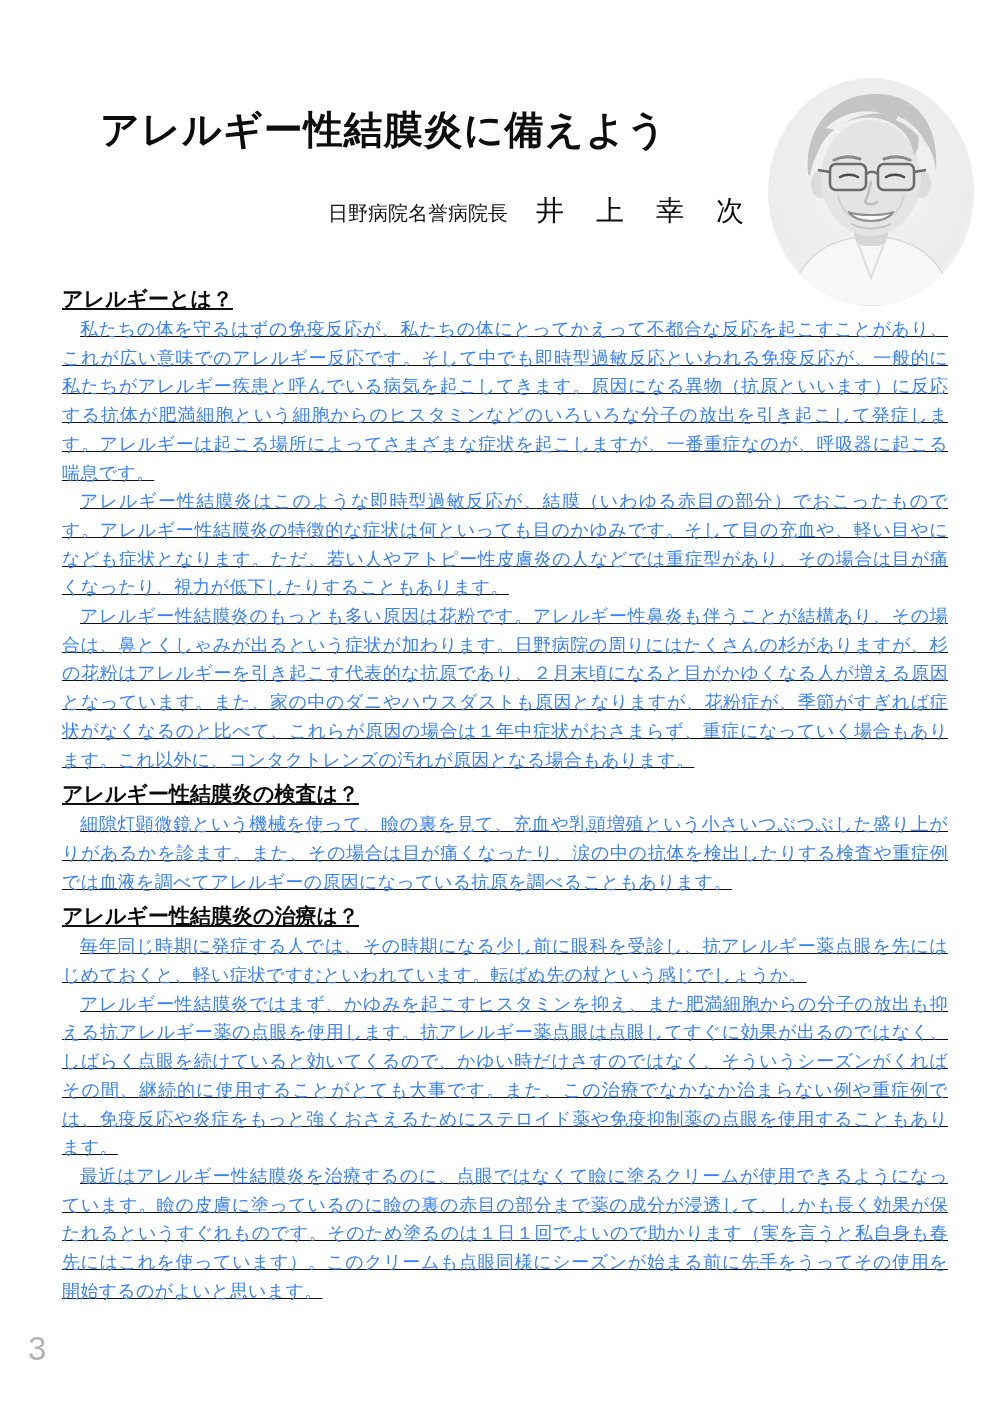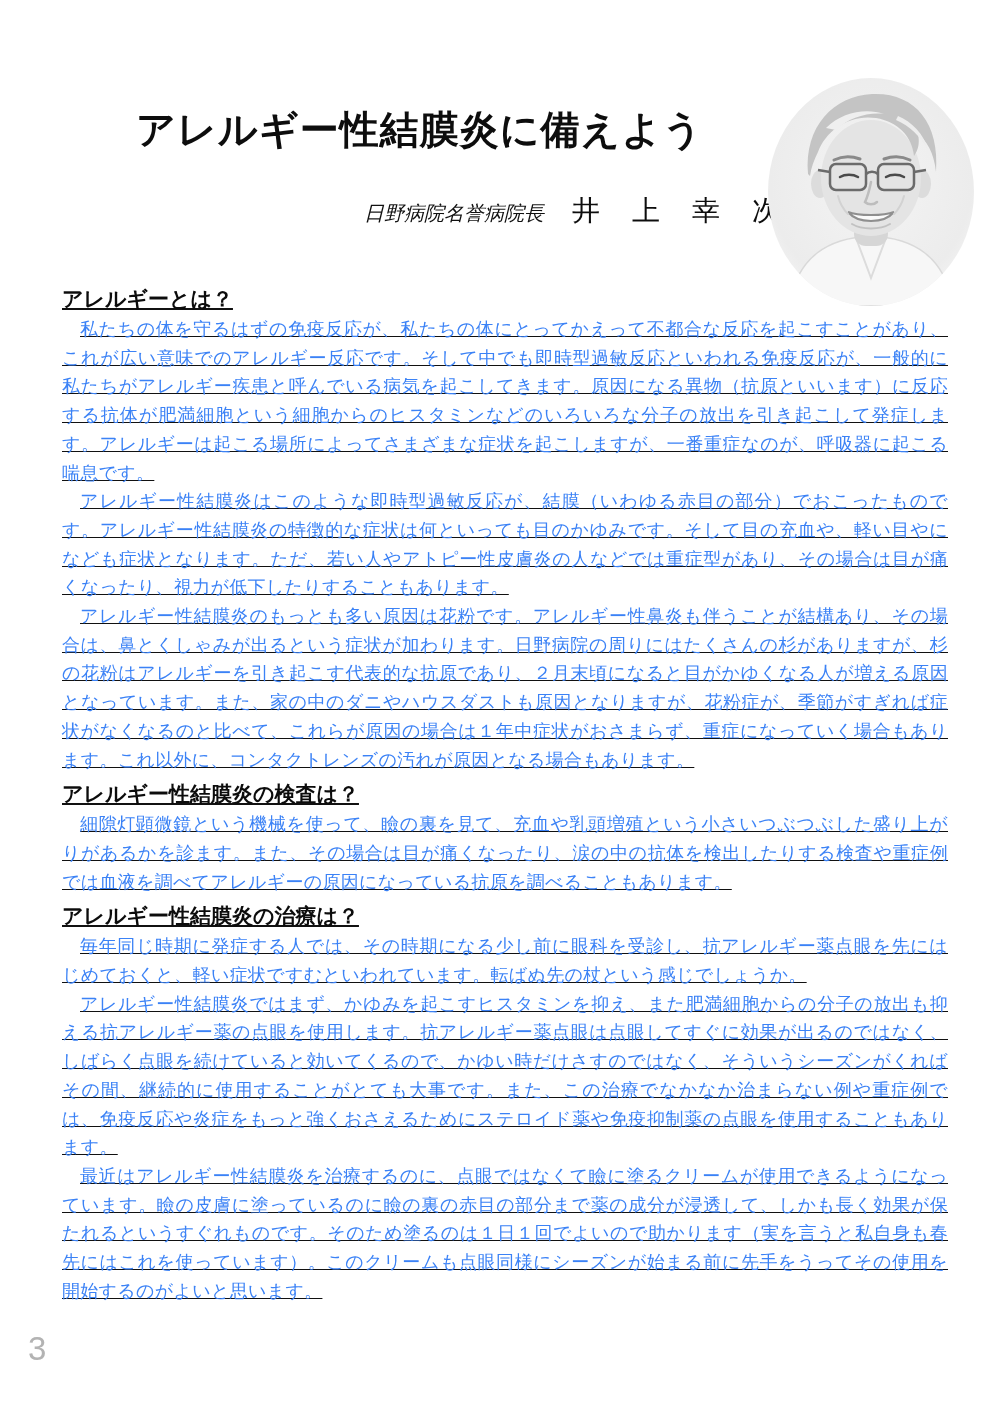--- a/index.html
+++ b/index.html
@@ -6,39 +6,38 @@
   .page {
     position: relative;
     width: 1000px;
     height: 1414px;
     background: #ffffff;
     overflow: hidden;
     font-family: "Liberation Serif", serif;
     color: #111111;
   }
   
-  .header { position: relative; padding-top: 104px; padding-left: 36px; }
+  .header { position: relative; padding-top: 104px; }
   .doc-title {
     margin: 0 0 0 100px;
     font-family: "Liberation Sans", sans-serif;
     font-weight: bold;
     font-size: 39px;
     line-height: 52px;
     letter-spacing: 1px;
     color: #0d0d0d;
   }
   .byline {
     margin: 36px 0 0 328px;
     white-space: nowrap;
   }
   .byline-role {
     font-family: "Liberation Sans", sans-serif;
     font-size: 20px;
     color: #111;
-    font-style: italic;
   }
   .byline-name {
     font-family: "Liberation Sans", sans-serif;
     font-size: 28px;
     font-weight: 500;
     margin-left: 24px;
     letter-spacing: 2px;
     color: #0d0d0d;
   }
   .portrait {

